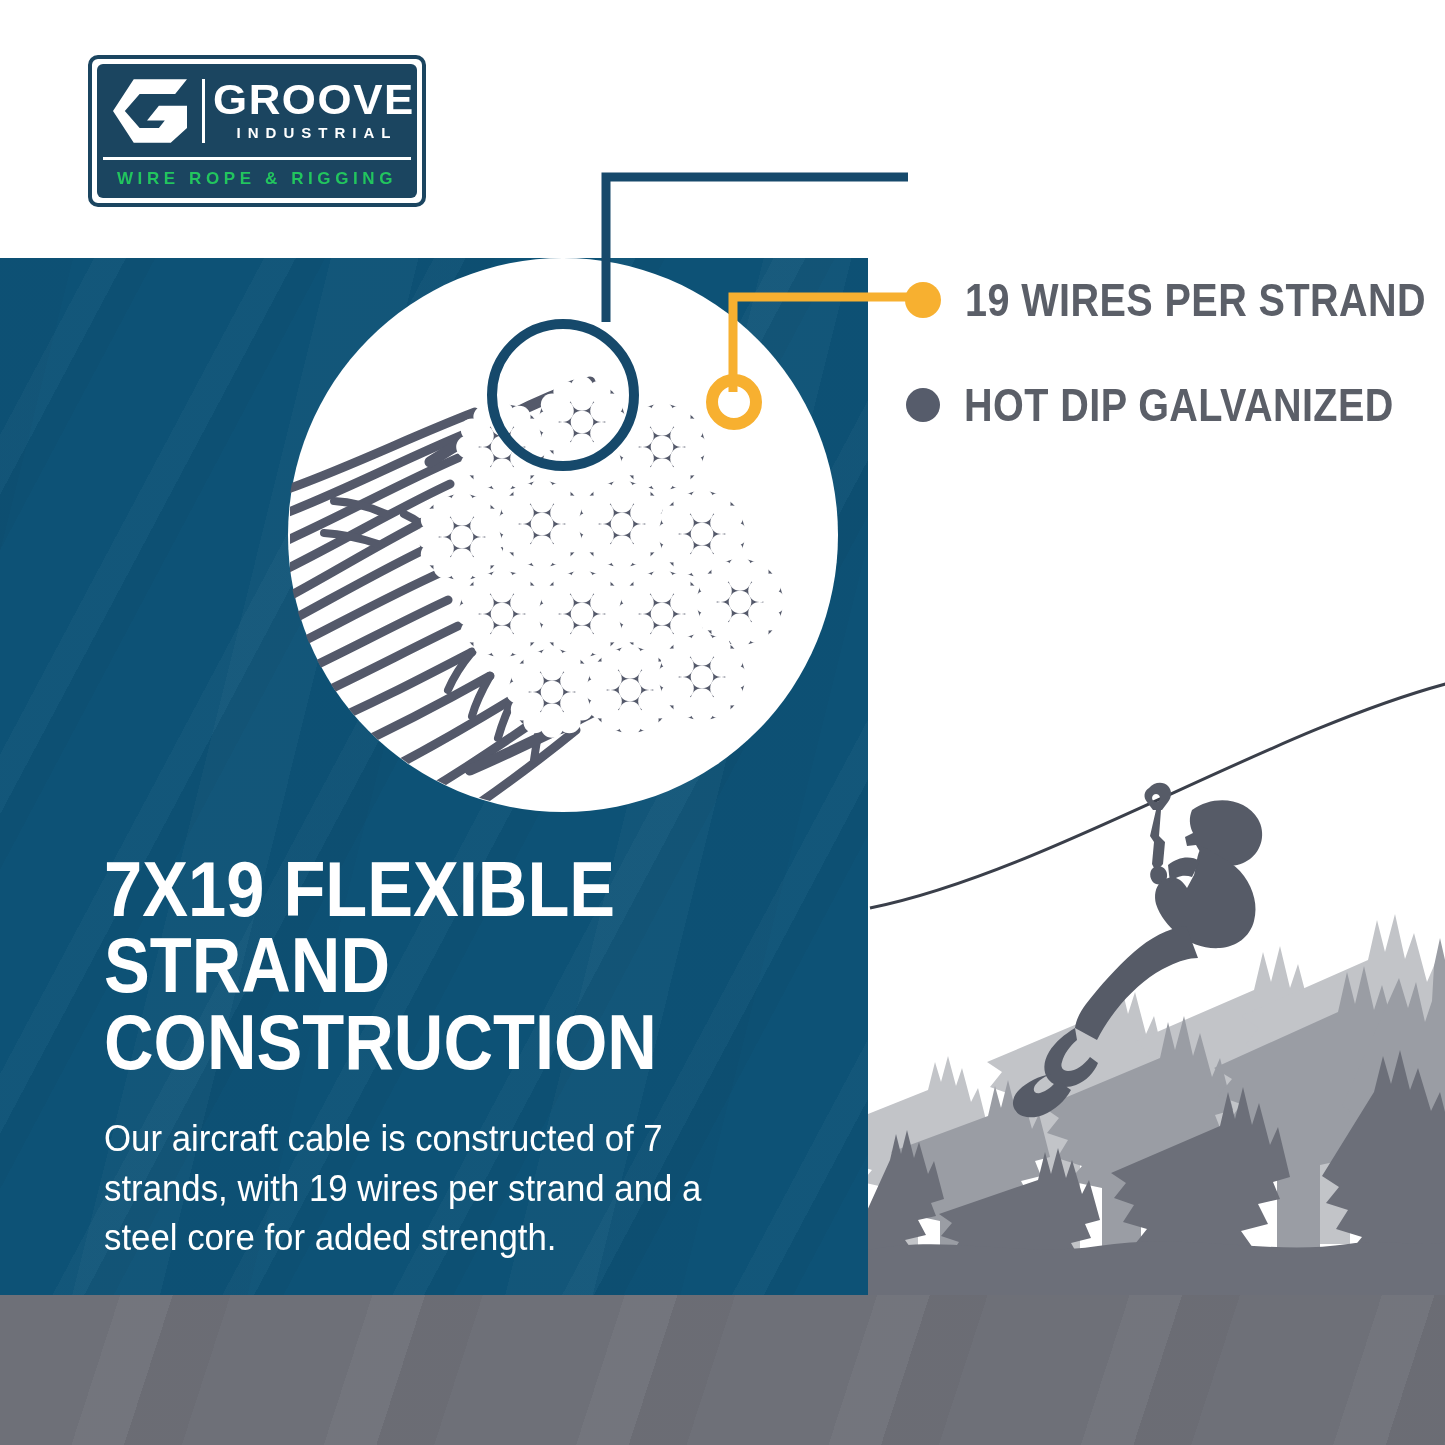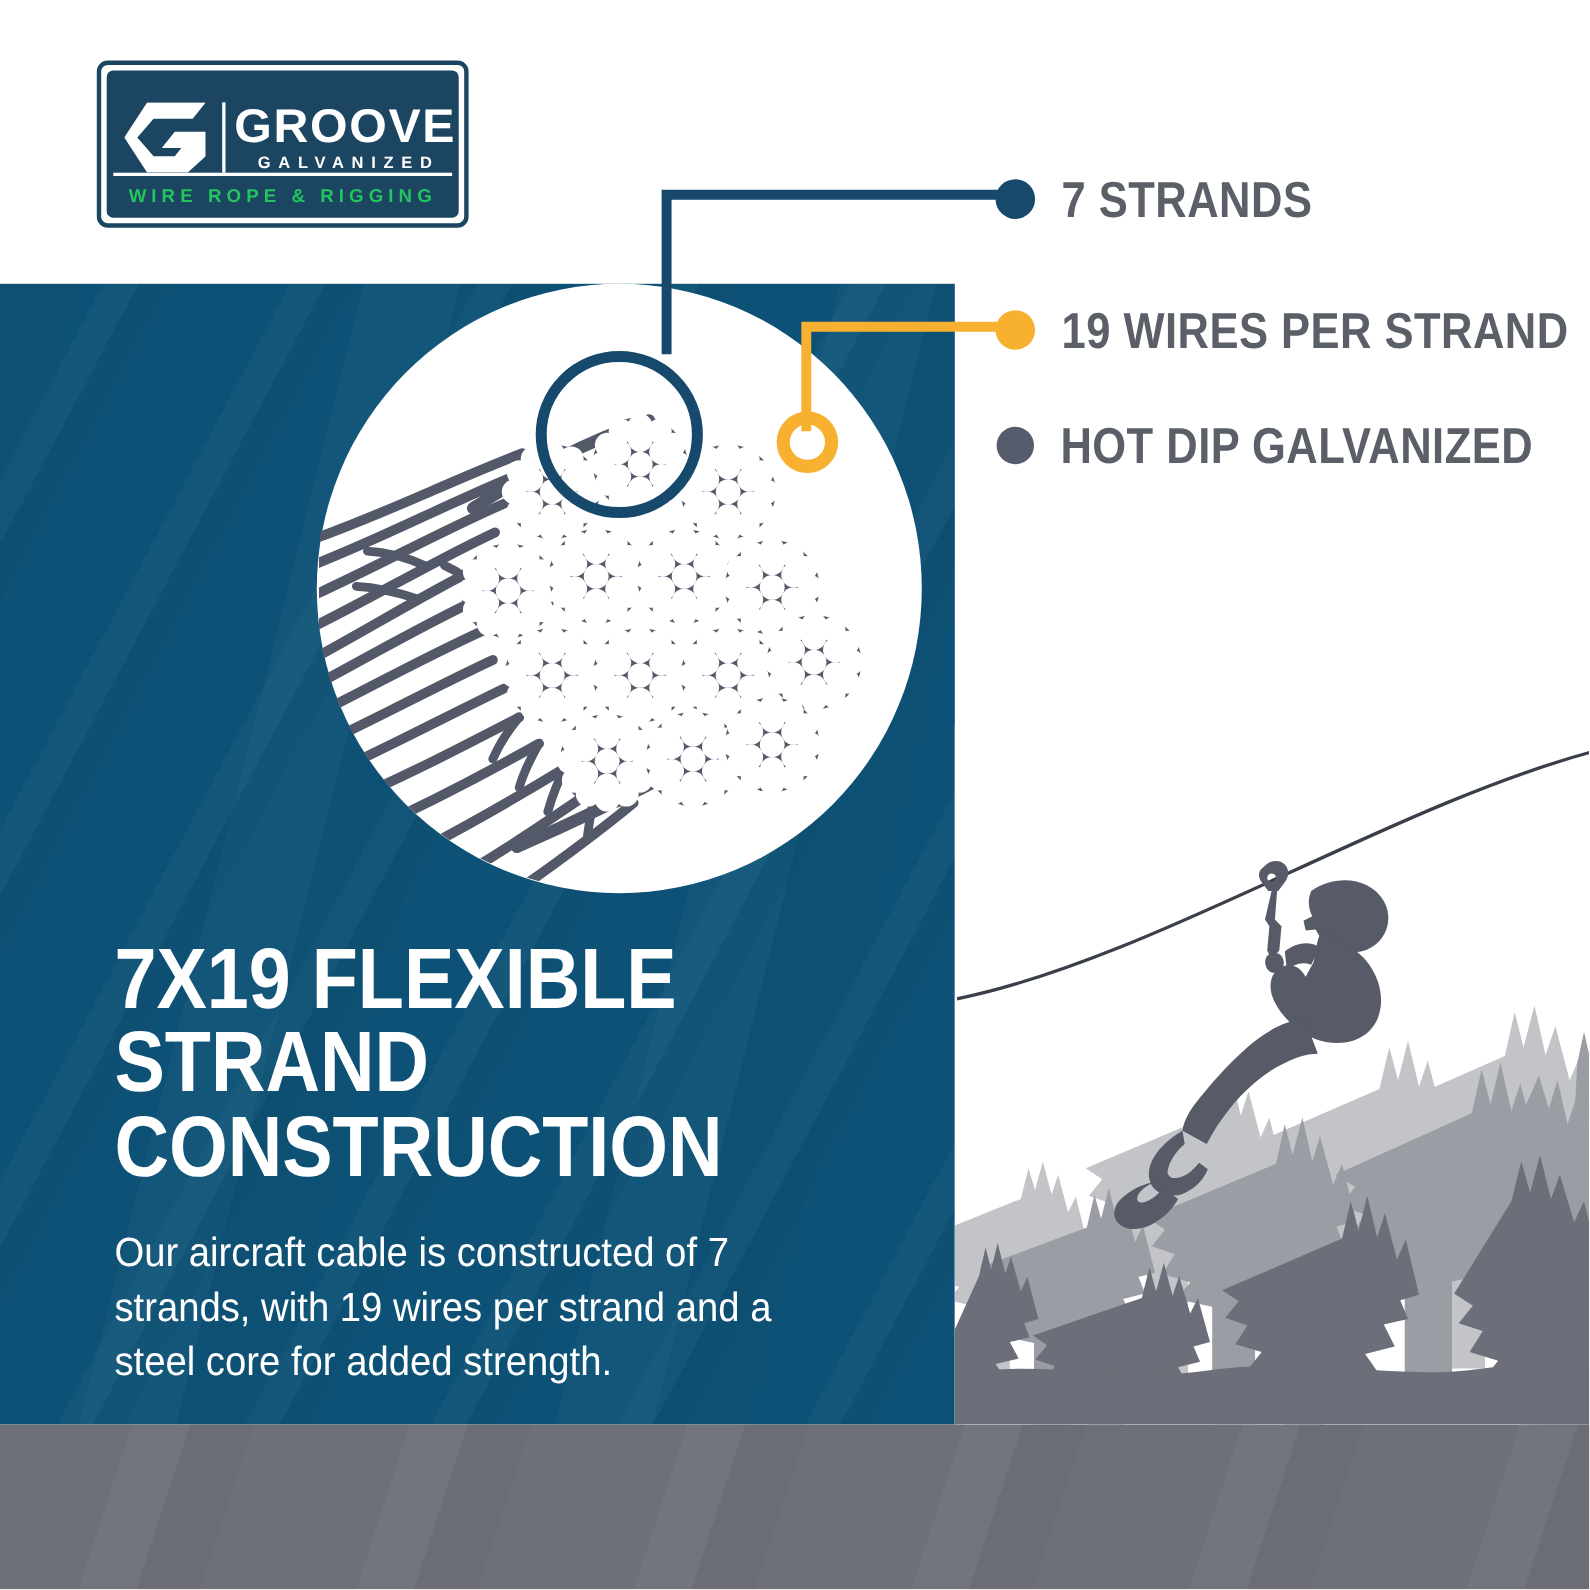--- a/index.html
+++ b/index.html
@@ -8,21 +8,21 @@
               font-family:"Liberation Sans", sans-serif; overflow:hidden; }
 
   .stage { position:relative; width:1445px; height:1445px; background:#ffffff; overflow:hidden; }
 
   
   .logo-wrap { position:absolute; left:88px; top:55px; width:338px; height:152px; }
   .logo-outer { position:absolute; inset:0; border:4px solid #1b4560; border-radius:10px;
                 background:#ffffff; padding:5px; }
   .logo-inner { position:absolute; inset:5px; border-radius:6px; background:#1b4560;
                 display:flex; flex-direction:column; }
-  .logo-top { flex:1 1 auto; display:flex; align-items:flex-end; position:relative; }
+  .logo-top { flex:1 1 auto; display:flex; align-items:center; position:relative; }
   .logo-mark { width:108px; display:flex; align-items:center; justify-content:center;
                border-right:3px solid #ffffff; }
   .logo-g { width:74px; height:64px; display:block; }
   .logo-words { flex:1; display:flex; flex-direction:column; justify-content:center;
                 align-items:center; padding-left:6px; }
   .logo-word-main { color:#ffffff; font-weight:bold; font-size:43px; line-height:0.92;
                     letter-spacing:1.5px; font-stretch:condensed; transform:scaleX(1.02);
                     font-family:"Liberation Sans Narrow","Liberation Sans", sans-serif; }
   .logo-word-sub { color:#ffffff; font-weight:bold; font-size:15px; letter-spacing:7px;
                    margin-top:4px; padding-left:6px; }
@@ -200,24 +200,20 @@
     <circle cx="444" cy="140" r="22" fill="none" stroke="#f7b030" stroke-width="12"></circle>
   </svg>
 
   <svg class="connectors" viewBox="0 0 1445 470">
 
     <path d="M606,322 L606,177 L908,177" fill="none" stroke="#16496b" stroke-width="9"></path>
 
     <path d="M733,392 L733,297 L912,297" fill="none" stroke="#f7b030" stroke-width="9"></path>
   </svg>
 
-  <div class="callout" id="callout-strands">
-    <span class="dot"></span>
-    <span class="label">7 STRANDS</span>
-  </div>
   <div class="callout" id="callout-wires">
     <span class="dot"></span>
     <span class="label">19 WIRES PER STRAND</span>
   </div>
   <div class="callout" id="callout-galv">
     <span class="dot"></span>
     <span class="label">HOT DIP GALVANIZED</span>
   </div>
 
   <div class="logo-wrap">
@@ -225,21 +221,21 @@
       <div class="logo-inner">
         <div class="logo-top">
           <div class="logo-mark">
             <svg class="logo-g" viewBox="0 0 100 86">
               <path fill="#ffffff" d="M28,0 H100 L84,20 H36 L16,43 L36,66 H62 L70,56 H46 L62,36 H100
                                        L100,66 L78,86 H28 L0,43 Z"></path>
             </svg>
           </div>
           <div class="logo-words">
             <div class="logo-word-main">GROOVE</div>
-            <div class="logo-word-sub">GALVANIZED</div>
+            <div class="logo-word-sub">INDUSTRIAL</div>
           </div>
         </div>
         <div class="logo-rule"></div>
         <div class="logo-bottom">
           <div class="logo-tagline">WIRE ROPE &amp; RIGGING</div>
         </div>
       </div>
     </div>
   </div>
 

